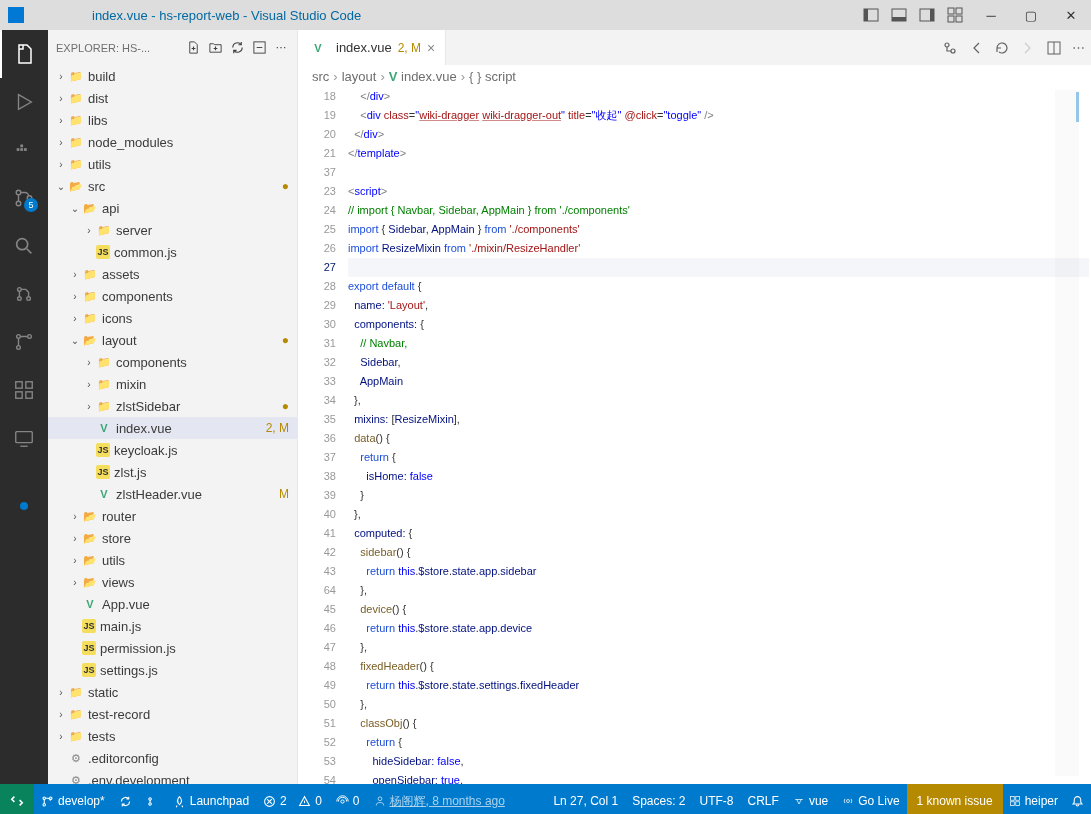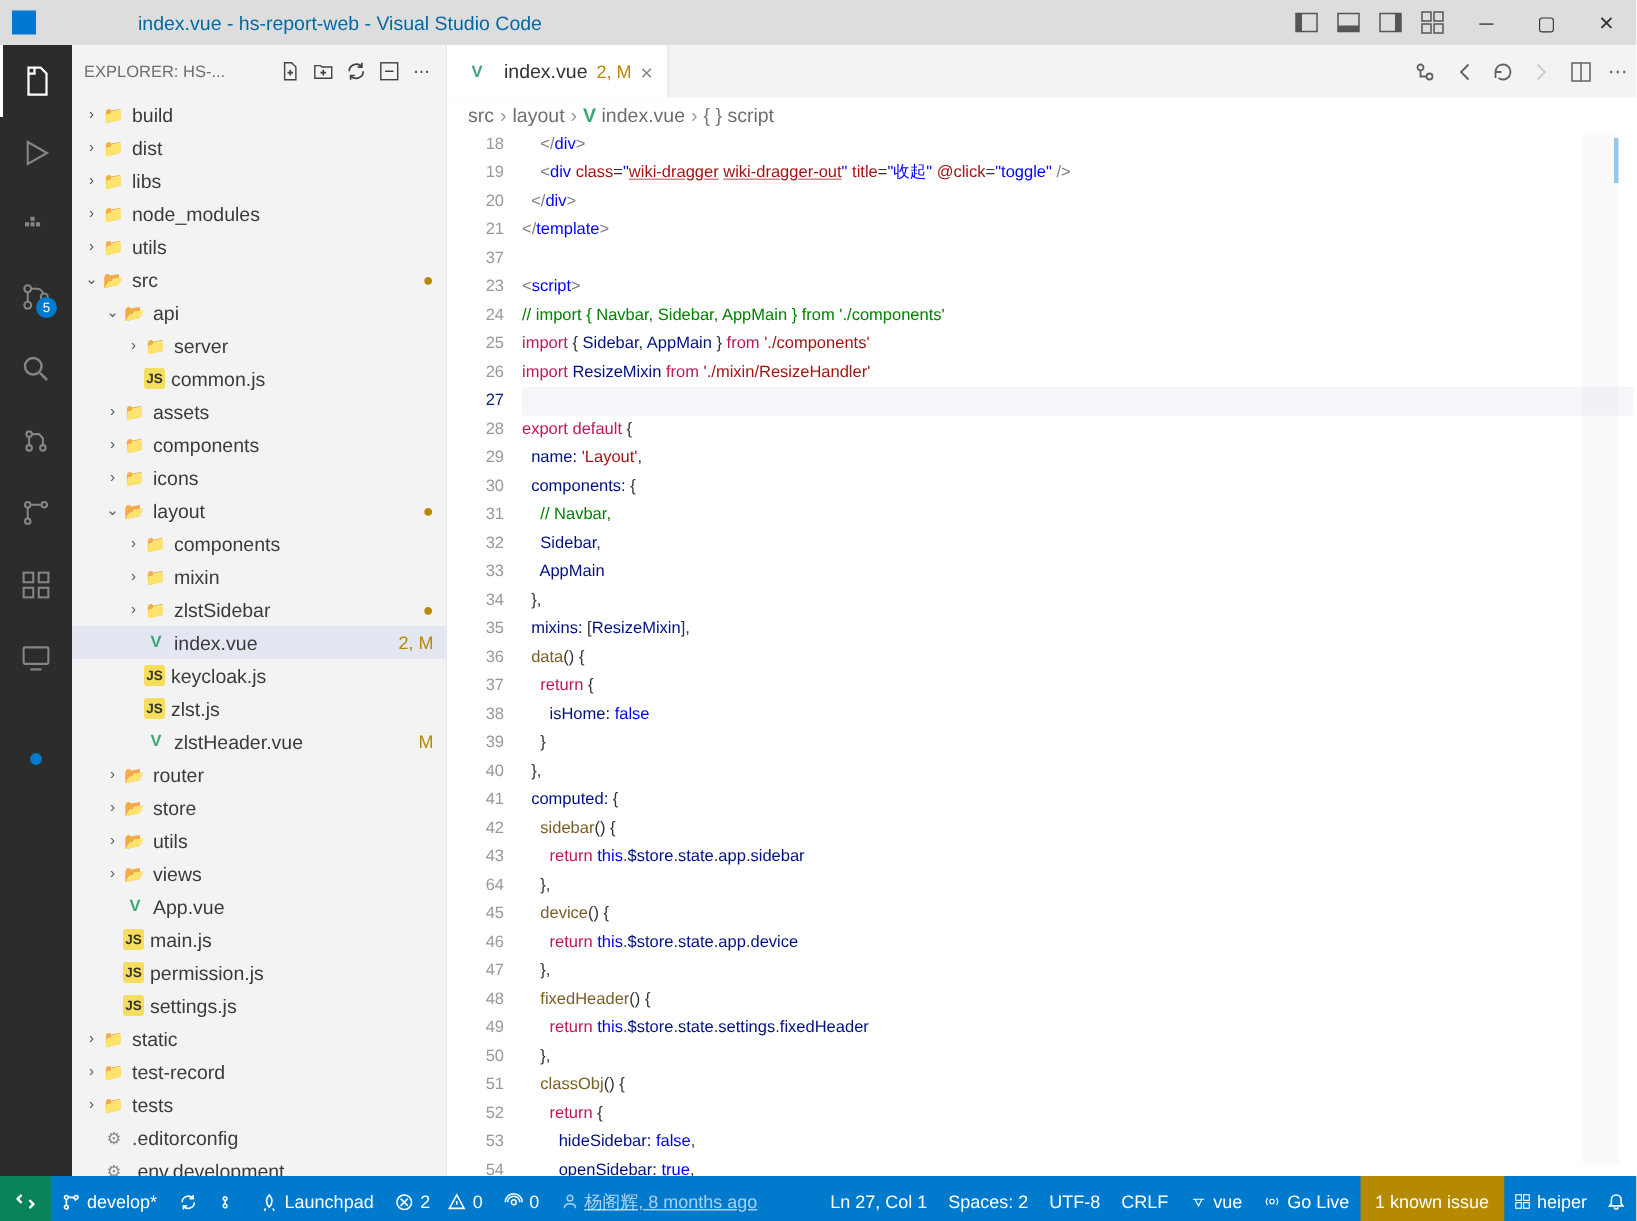--- a/index.html
+++ b/index.html
@@ -44,21 +44,21 @@
 .code-area { flex: 1; display: flex; font-family: Consolas, "Courier New", monospace; font-size: 11px; line-height: 19px; overflow: hidden; }
 .gutter { width: 50px; text-align: right; color: #237893; padding-right: 12px; user-select: none; }
 .gutter .ln { color: #999; }
 .gutter .ln.cur { color: #0b216f; }
 .code { flex: 1; white-space: pre; color: #333; padding-right: 2px; }
 .tk-gray { color: #808080; }
 .tk-green { color: #008000; }
 .tk-blue { color: #0000ff; }
 .tk-darkblue { color: #001080; }
 .tk-red { color: #a31515; }
-.tk-purple { color: #be185d; }
+.tk-purple { color: #1d4ed8; }
 .tk-func { color: #795e26; }
 .tk-link { color: #a31515; text-decoration: underline; text-decoration-color: rgba(163,21,21,0.5); }
 .cur-line { background: #f5f6fa; display: inline-block; width: 100%; }
 .minimap { position: absolute; right: 12px; top: 60px; width: 24px; bottom: 8px; background: linear-gradient(to bottom, rgba(150,150,150,0.05), rgba(150,150,150,0.05)); }
 .minimap .hl { position: absolute; right:0; top: 2px; width: 3px; height: 30px; background: rgba(0,122,204,0.4); }
 .statusbar { height: 34px; background: #007acc; display: flex; align-items: center; color: #fff; font-size: 12px; }
 .sb-left { display: flex; align-items: center; height: 100%; }
 .sb-remote { background: #09835c; width: 34px; height: 100%; display: flex; align-items: center; justify-content: center; }
 .sb-item { padding: 0 7px; display: flex; align-items: center; gap: 4px; height: 100%; }
 .sb-right { margin-left: auto; display: flex; height: 100%;}

